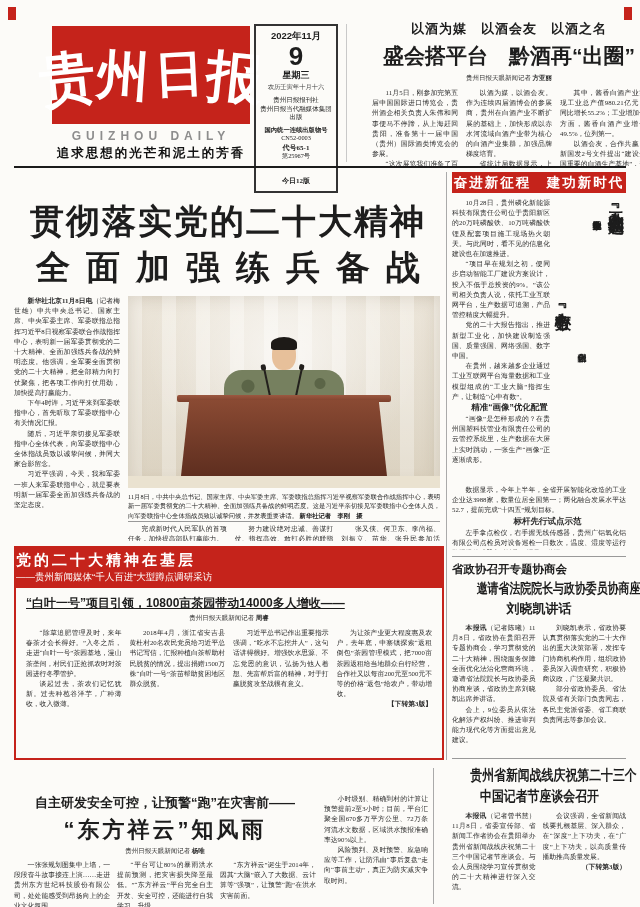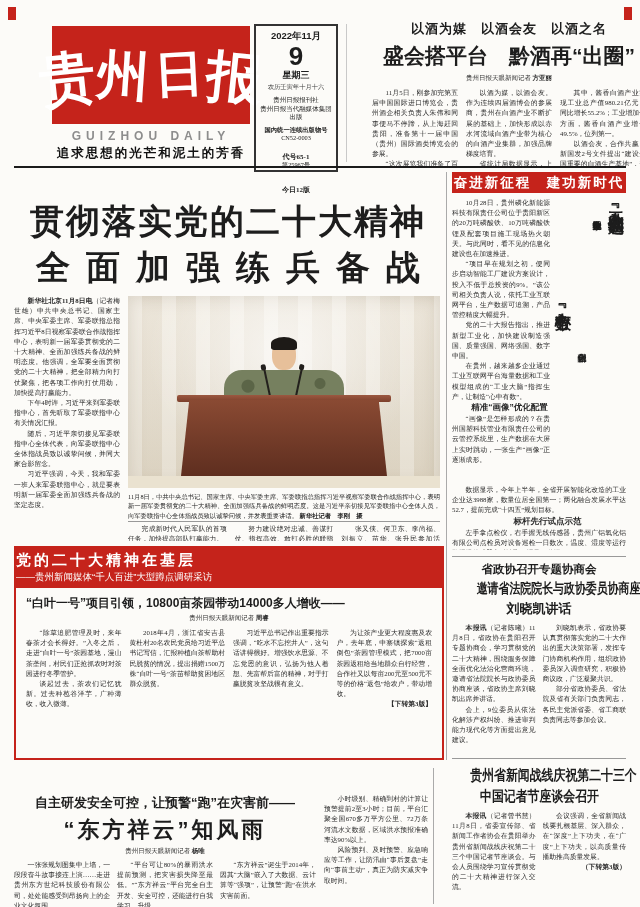--- a/index.html
+++ b/index.html
@@ -20,21 +20,21 @@
   .mh-char{color:#fff;font-family:"DejaVu Serif",serif;font-weight:bold;font-size:56px;line-height:1;}
   .mh-char:nth-child(1){transform:rotate(-6deg) translateY(3px);}
   .mh-char:nth-child(2){transform:rotate(4deg) scale(.94);}
   .mh-char:nth-child(3){transform:rotate(-3deg) scale(.88) translateY(-2px);}
   .mh-char:nth-child(4){transform:rotate(6deg) translateY(2px);}
   #mh-en{left:52px;top:129px;width:198px;text-align:center;letter-spacing:5px;
          font:bold 12px "Liberation Sans",sans-serif;color:#8d8d8d;}
   #mh-slogan{left:28px;top:145px;width:246px;text-align:center;letter-spacing:2px;
          font:bold 12.5px "DejaVu Serif",serif;color:#111;}
   
-  #datebox{left:254px;top:24px;width:84px;height:148px;border:2px solid #333;box-sizing:border-box;
+  #datebox{left:254px;top:24px;width:84px;height:169px;border:2px solid #333;box-sizing:border-box;
            text-align:center;padding-top:4px;}
   #datebox .ym{font:bold 9.5px "Liberation Sans",sans-serif;}
   #datebox .day{font:bold 26px "Liberation Sans",sans-serif;line-height:26px;}
   #datebox .wk{font:bold 9px "Liberation Sans",sans-serif;}
   #datebox .lunar{font-size:6.3px;color:#444;margin-top:1px;}
   #datebox .pub{font-size:6.5px;margin-top:4px;line-height:8.5px;}
   #datebox .iss{font-size:6.3px;margin-top:4px;line-height:8.5px;}
   #datebox .bold7{font-weight:bold;font-size:7px;}
   .vline{background:#c9c9c9;width:1px;}
   .hline{background:#999;height:1px;}
@@ -75,21 +75,21 @@
   .ph-podium-top{position:absolute;left:50%;bottom:86px;transform:translateX(-50%);width:214px;height:7px;
            background:linear-gradient(180deg,#9b5840,#7c3f2b);border-radius:2px;}
   .ph-mic{position:absolute;width:2px;height:28px;background:#23201d;bottom:92px;}
   .ph-mic::before{content:"";position:absolute;top:-4px;left:-2px;width:5px;height:6px;background:#23201d;border-radius:2px;}
   .ph-floor{position:absolute;bottom:0;width:100%;height:12px;background:#eae2d0;}
   
   #tea{left:14px;top:546px;width:430px;height:214px;border:2.5px solid #c5231b;box-sizing:border-box;background:#fcfbf8;}
   #tea-banner{background:#c5231b;color:#fff;text-align:left;padding:3px 0 4px;}
   #tea-banner .l1{font:bold 15px "Liberation Sans",sans-serif;letter-spacing:3px;}
   #tea-banner .l2{font:9.5px "Liberation Sans",sans-serif;margin-top:1px;}
-  #tea-kicker{font:bold 12px "Liberation Sans",sans-serif;margin:7px 10px 0;}
+  #tea-kicker{font:bold 12px "Liberation Sans",sans-serif;margin:7px 10px 0;text-decoration:underline;}
   #tea-head{font:bold 24px "Liberation Sans",sans-serif;letter-spacing:10px;text-align:center;margin-top:1px;text-indent:10px;}
   #tea-cols{margin:5px 10px 0;height:94px;overflow:hidden;gap:8px;}
   
   #cloud{left:14px;top:794px;width:414px;height:138px;display:flex;}
   #cloud-left{width:302px;}
   #cloud-kicker{font:bold 13px "Liberation Sans",sans-serif;text-align:center;}
   #cloud-head{font:bold 22px "Liberation Sans",sans-serif;letter-spacing:3px;text-align:center;margin-top:3px;}
   #cloud-cols{margin-top:4px;height:66px;overflow:hidden;gap:7px;}
   #cloud-right{width:104px;margin-left:8px;height:136px;overflow:hidden;}
   
@@ -101,21 +101,21 @@
   .sh{font:bold 8.5px "Liberation Sans",sans-serif;text-align:center;text-indent:0;margin:3px 0;}
   .vt{writing-mode:vertical-rl;height:284px;width:72px;margin-left:4px;overflow:hidden;
       font-family:"Liberation Sans",sans-serif;}
   .vt>div{margin-left:2px;}
   .vt .big{font-size:16px;font-weight:bold;letter-spacing:1px;}
   .vt .big2{padding-top:100px;}
   .vt .sm{font-size:9px;padding-top:16px;}
   .vt .sm2{padding-top:148px;}
   
   #cppcc{left:452px;top:562px;width:174px;}
-  .rail-kicker{font:bold 11.5px "Liberation Sans",sans-serif;text-align:center;}
+  .rail-kicker{font:bold 11.5px "Liberation Sans",sans-serif;}
   .rail-head{text-align:center;white-space:nowrap;margin-top:2px;}
   .rail-head span{display:inline-block;font:bold 14px "Liberation Sans",sans-serif;transform:scaleX(.78);transform-origin:center;}
   #cppcc-sub{font:bold 13px "Liberation Sans",sans-serif;text-align:center;margin-top:2px;}
   #cppcc-cols{margin-top:5px;height:130px;overflow:hidden;gap:7px;}
   
   #journ{left:452px;top:764px;width:174px;}
   #journ .rail-head span{font-size:14.5px;transform:scaleX(.82);}
   #journ-cols{margin-top:5px;height:96px;overflow:hidden;gap:7px;}
 </style>
 </head>
@@ -138,21 +138,21 @@
   <div class="abs" id="datebox">
     <div class="ym">2022年11月</div>
     <div class="day">9</div>
     <div class="wk">星期三</div>
     <div class="lunar">农历壬寅年十月十六</div>
     <div class="pub">贵州日报报刊社</div>
     <div class="pub" style="margin-top:0;">贵州日报当代融媒体集团</div>
     <div class="pub" style="margin-top:0;">出版</div>
     <div class="iss b">国内统一连续出版物号</div>
     <div class="iss" style="margin-top:0;">CN52-0003</div>
-    <div class="iss bold7" style="margin-top:10px;">代号65-1</div>
+    <div class="iss bold7" style="margin-top:1px;">代号65-1</div>
     <div class="iss" style="margin-top:0;">第25967号</div>
     <div class="iss bold7" style="margin-top:16px;">今日12版</div>
   </div>
   <div class="abs vline" style="left:346px;top:24px;height:138px;"></div>
 
   <div class="abs" id="tr-art">
     <div id="tr-kicker">以酒为媒　以酒会友　以酒之名</div>
     <div id="tr-head">盛会搭平台　黔酒再“出圈”</div>
     <div class="byline">
       <span>贵州日报天眼新闻记者</span>

